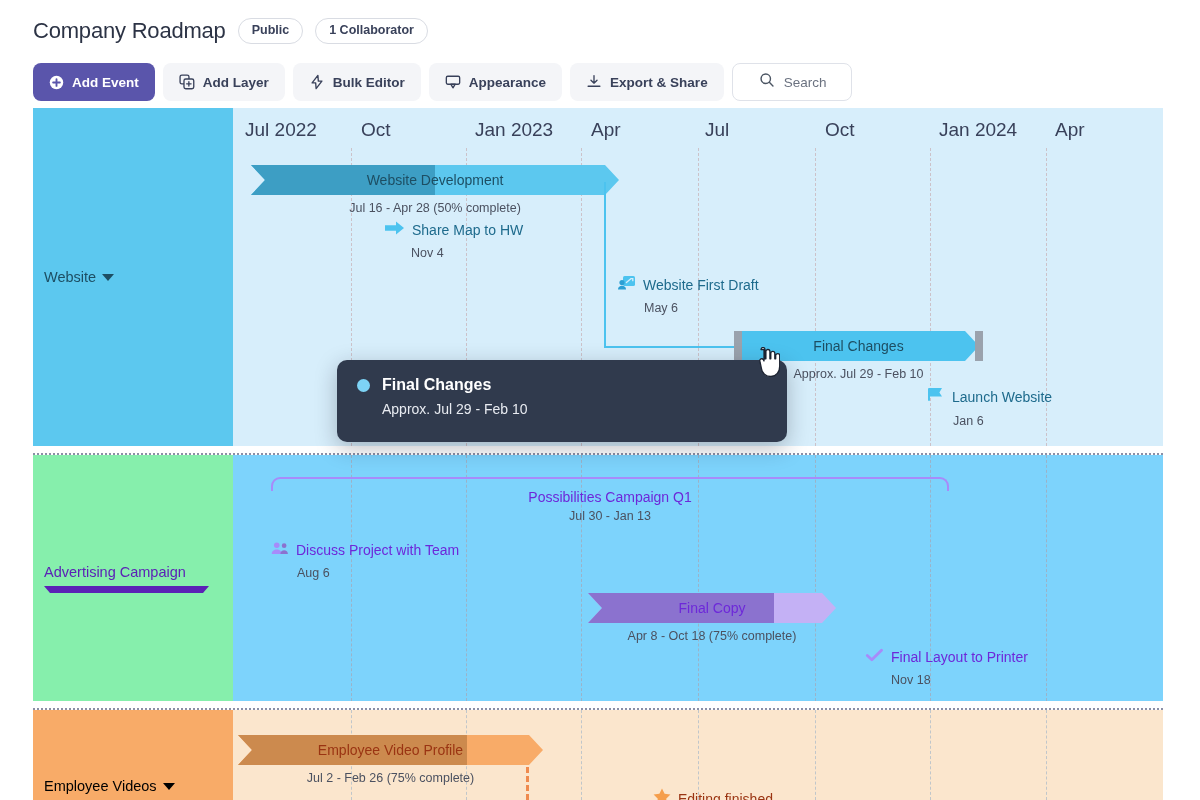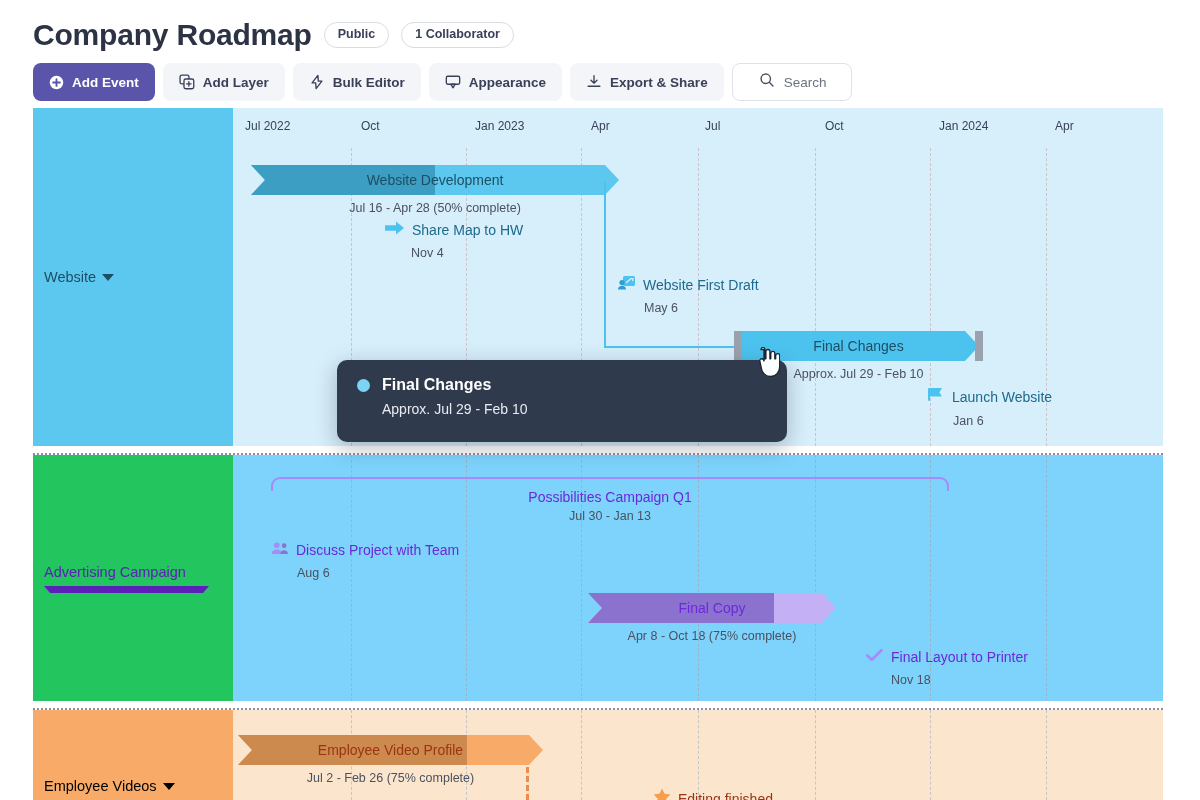--- a/index.html
+++ b/index.html
@@ -9,21 +9,21 @@
     overflow: hidden;
     background: #ffffff;
     font-family: "Liberation Sans", sans-serif;
     -webkit-font-smoothing: antialiased;
   }
   #app { position: relative; width: 1200px; height: 800px; }
 
   
   .header { position: absolute; left: 0; top: 0; width: 1200px; height: 108px; background: #fff; }
   .title-row { position: absolute; left: 33px; top: 18px; display: flex; align-items: center; gap: 12px; }
-  .page-title { font-size: 30px; font-weight: bold; color: #2c3345; letter-spacing: -0.2px; }
+  .page-title { font-size: 22px; font-weight: normal; color: #2c3345; letter-spacing: -0.2px; }
   .pill {
     border: 1px solid #d9dce3; border-radius: 999px;
     padding: 4px 13px 5px; font-size: 12.5px; font-weight: bold; color: #39415a;
     background: #fff; line-height: 1.2; text-align: right;
   }
 
   .toolbar { position: absolute; left: 33px; top: 63px; display: flex; align-items: center; gap: 8px; }
   .tbtn {
     display: flex; align-items: center; gap: 8px;
     height: 38px; padding: 0 16px; border-radius: 8px;
@@ -39,21 +39,21 @@
     background: #fff; border: 1px solid #dfe2e9; cursor: text;
   }
   .searchbox .ph { font-size: 13.5px; color: #6b7280; font-weight: normal; }
 
   
   .timeline { position: absolute; left: 0; top: 108px; width: 1200px; height: 692px; background: #fff; }
   .tl-inner { position: absolute; left: 33px; top: 0; width: 1130px; height: 692px; overflow: hidden; }
 
   
   .date-header { position: absolute; left: 0; top: 0; width: 930px; height: 40px; background: #d7eefb; z-index: 6; }
-  .date-label { position: absolute; top: 11px; font-size: 12px; color: #39415a; }
+  .date-label { position: absolute; top: 11px; font-size: 19px; color: #39415a; }
 
   
   .layer { position: absolute; left: 0; width: 1130px; }
   .layer-head {
     position: absolute; left: 0; top: 0; width: 200px; height: 100%;
     display: flex; align-items: flex-end; padding: 0 0 0 11px;
   }
   .layer-name { display: flex; align-items: center; flex-wrap: wrap; gap: 6px; font-size: 14.5px; padding-bottom: 0; }
   .caret { width: 0; height: 0; border-left: 6px solid transparent; border-right: 6px solid transparent; border-top: 7px solid currentColor; display: inline-block; }
   .layer-body { position: absolute; left: 200px; top: 0; width: 930px; height: 100%; }
@@ -254,21 +254,21 @@
               <span class="ev-title" style="color:#1d6a8c;">Launch Website</span>
             </div>
             <div class="ev-sub" style="text-align:left; margin:6px 0 0 26px;">Jan 6</div>
           </div>
         </div>
       </div>
 
       <div class="dotted-sep" style="top:345px;"></div>
 
       <div class="layer" style="top:347px; height:246px;">
-        <div class="layer-head" style="background:#22c55e; height:246px; align-items:center;">
+        <div class="layer-head" style="background:#86efac; height:246px; align-items:center;">
           <div class="layer-name" style="color:#5b21b6; width:165px;">
             <span>Advertising Campaign</span>
             <span class="caret" style="flex-basis:100%;"></span>
           </div>
         </div>
         <div class="layer-body" style="background:#7dd3fc; height:246px;">
           <div class="vline" style="left:118px;"></div>
           <div class="vline" style="left:233px;"></div>
           <div class="vline" style="left:348px;"></div>
           <div class="vline" style="left:465px;"></div>

